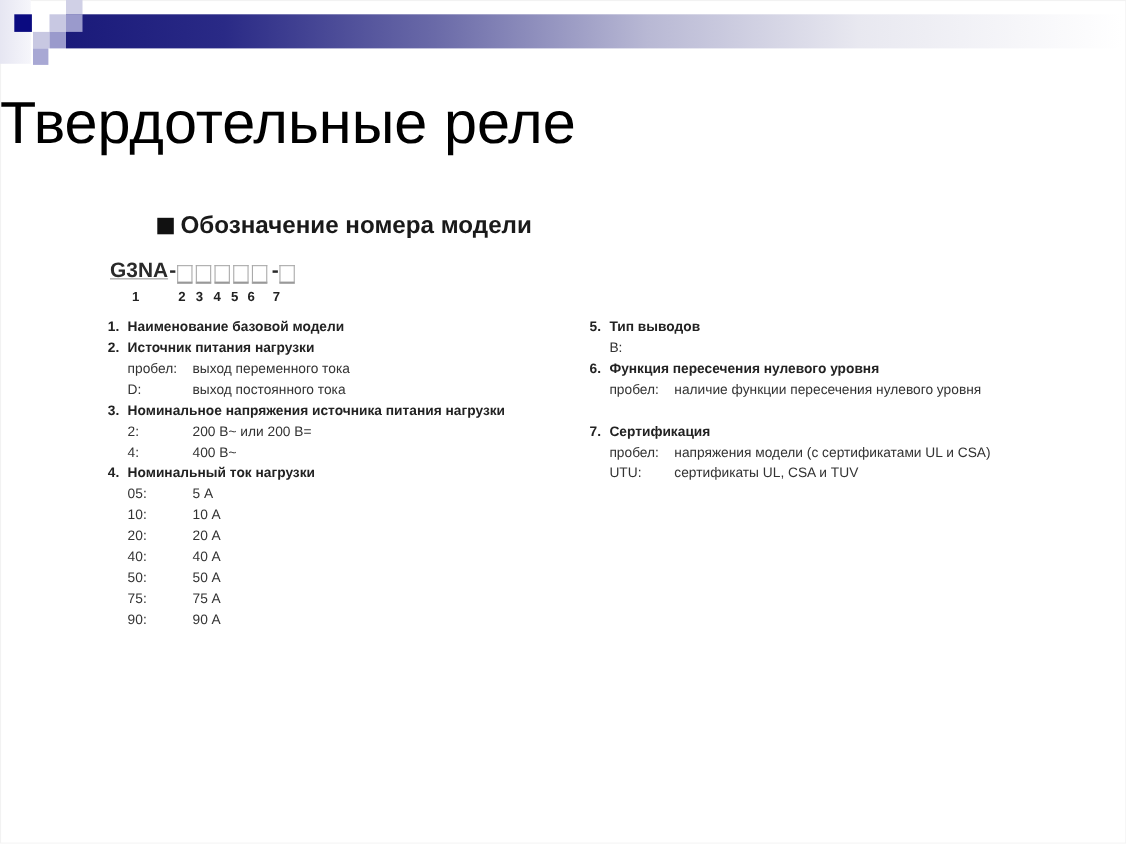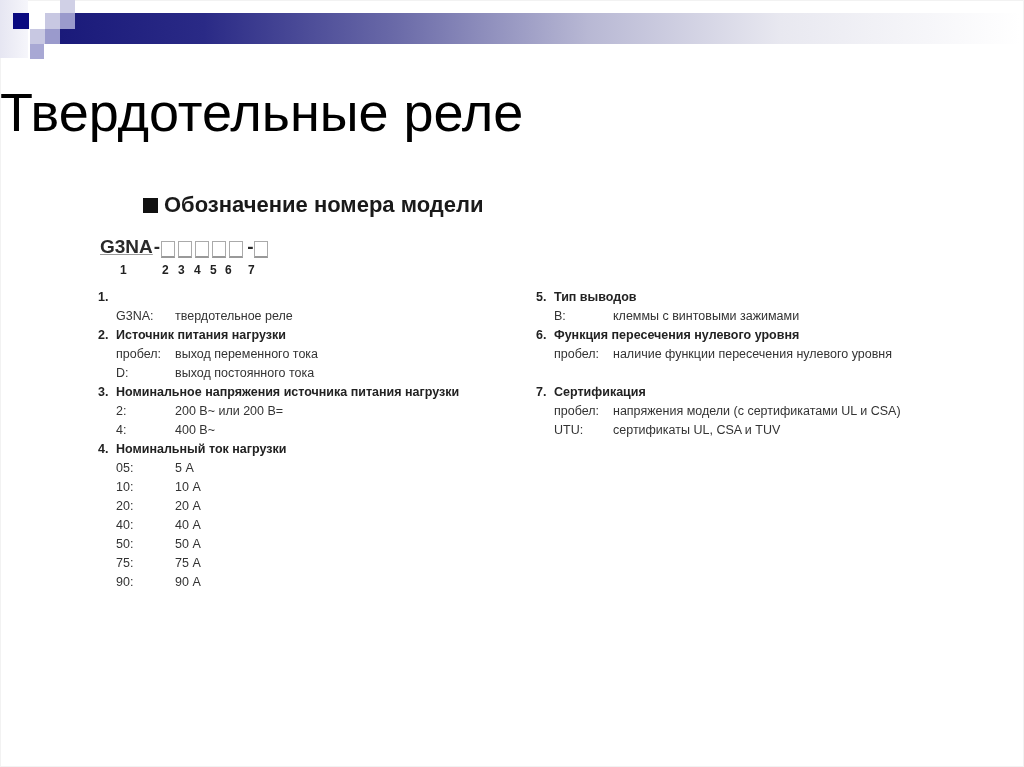--- a/index.html
+++ b/index.html
@@ -106,24 +106,21 @@
   <span style="left:194px">4</span>
   <span style="left:210px">5</span>
   <span style="left:225px">6</span>
   <span style="left:248px">7</span>
 </div>
 
 <div class="col col-left">
   <div>
     <div class="item-head">
         <span class="num">1.</span>
-      </div>
-    <div class="row">
-        <span class="key">G3NA:</span>
-        <span class="val">твердотельное реле</span>
+        <span>Наименование базовой модели</span>
       </div>
   </div>
   <div>
     <div class="item-head">
         <span class="num">2.</span>
         <span>Источник питания нагрузки</span>
       </div>
     <div class="row">
         <span class="key">пробел:</span>
         <span class="val">выход переменного тока</span>
@@ -184,21 +181,20 @@
 </div>
 
 <div class="col col-right">
   <div>
     <div class="item-head">
         <span class="num">5.</span>
         <span>Тип выводов</span>
       </div>
     <div class="row">
         <span class="key">B:</span>
-        <span class="val">клеммы с винтовыми зажимами</span>
       </div>
   </div>
   <div>
     <div class="item-head">
         <span class="num">6.</span>
         <span>Функция пересечения нулевого уровня</span>
       </div>
     <div class="row tall">
         <span class="key">пробел:</span>
       <span class="val" style="display:flex;flex-direction:row;">

